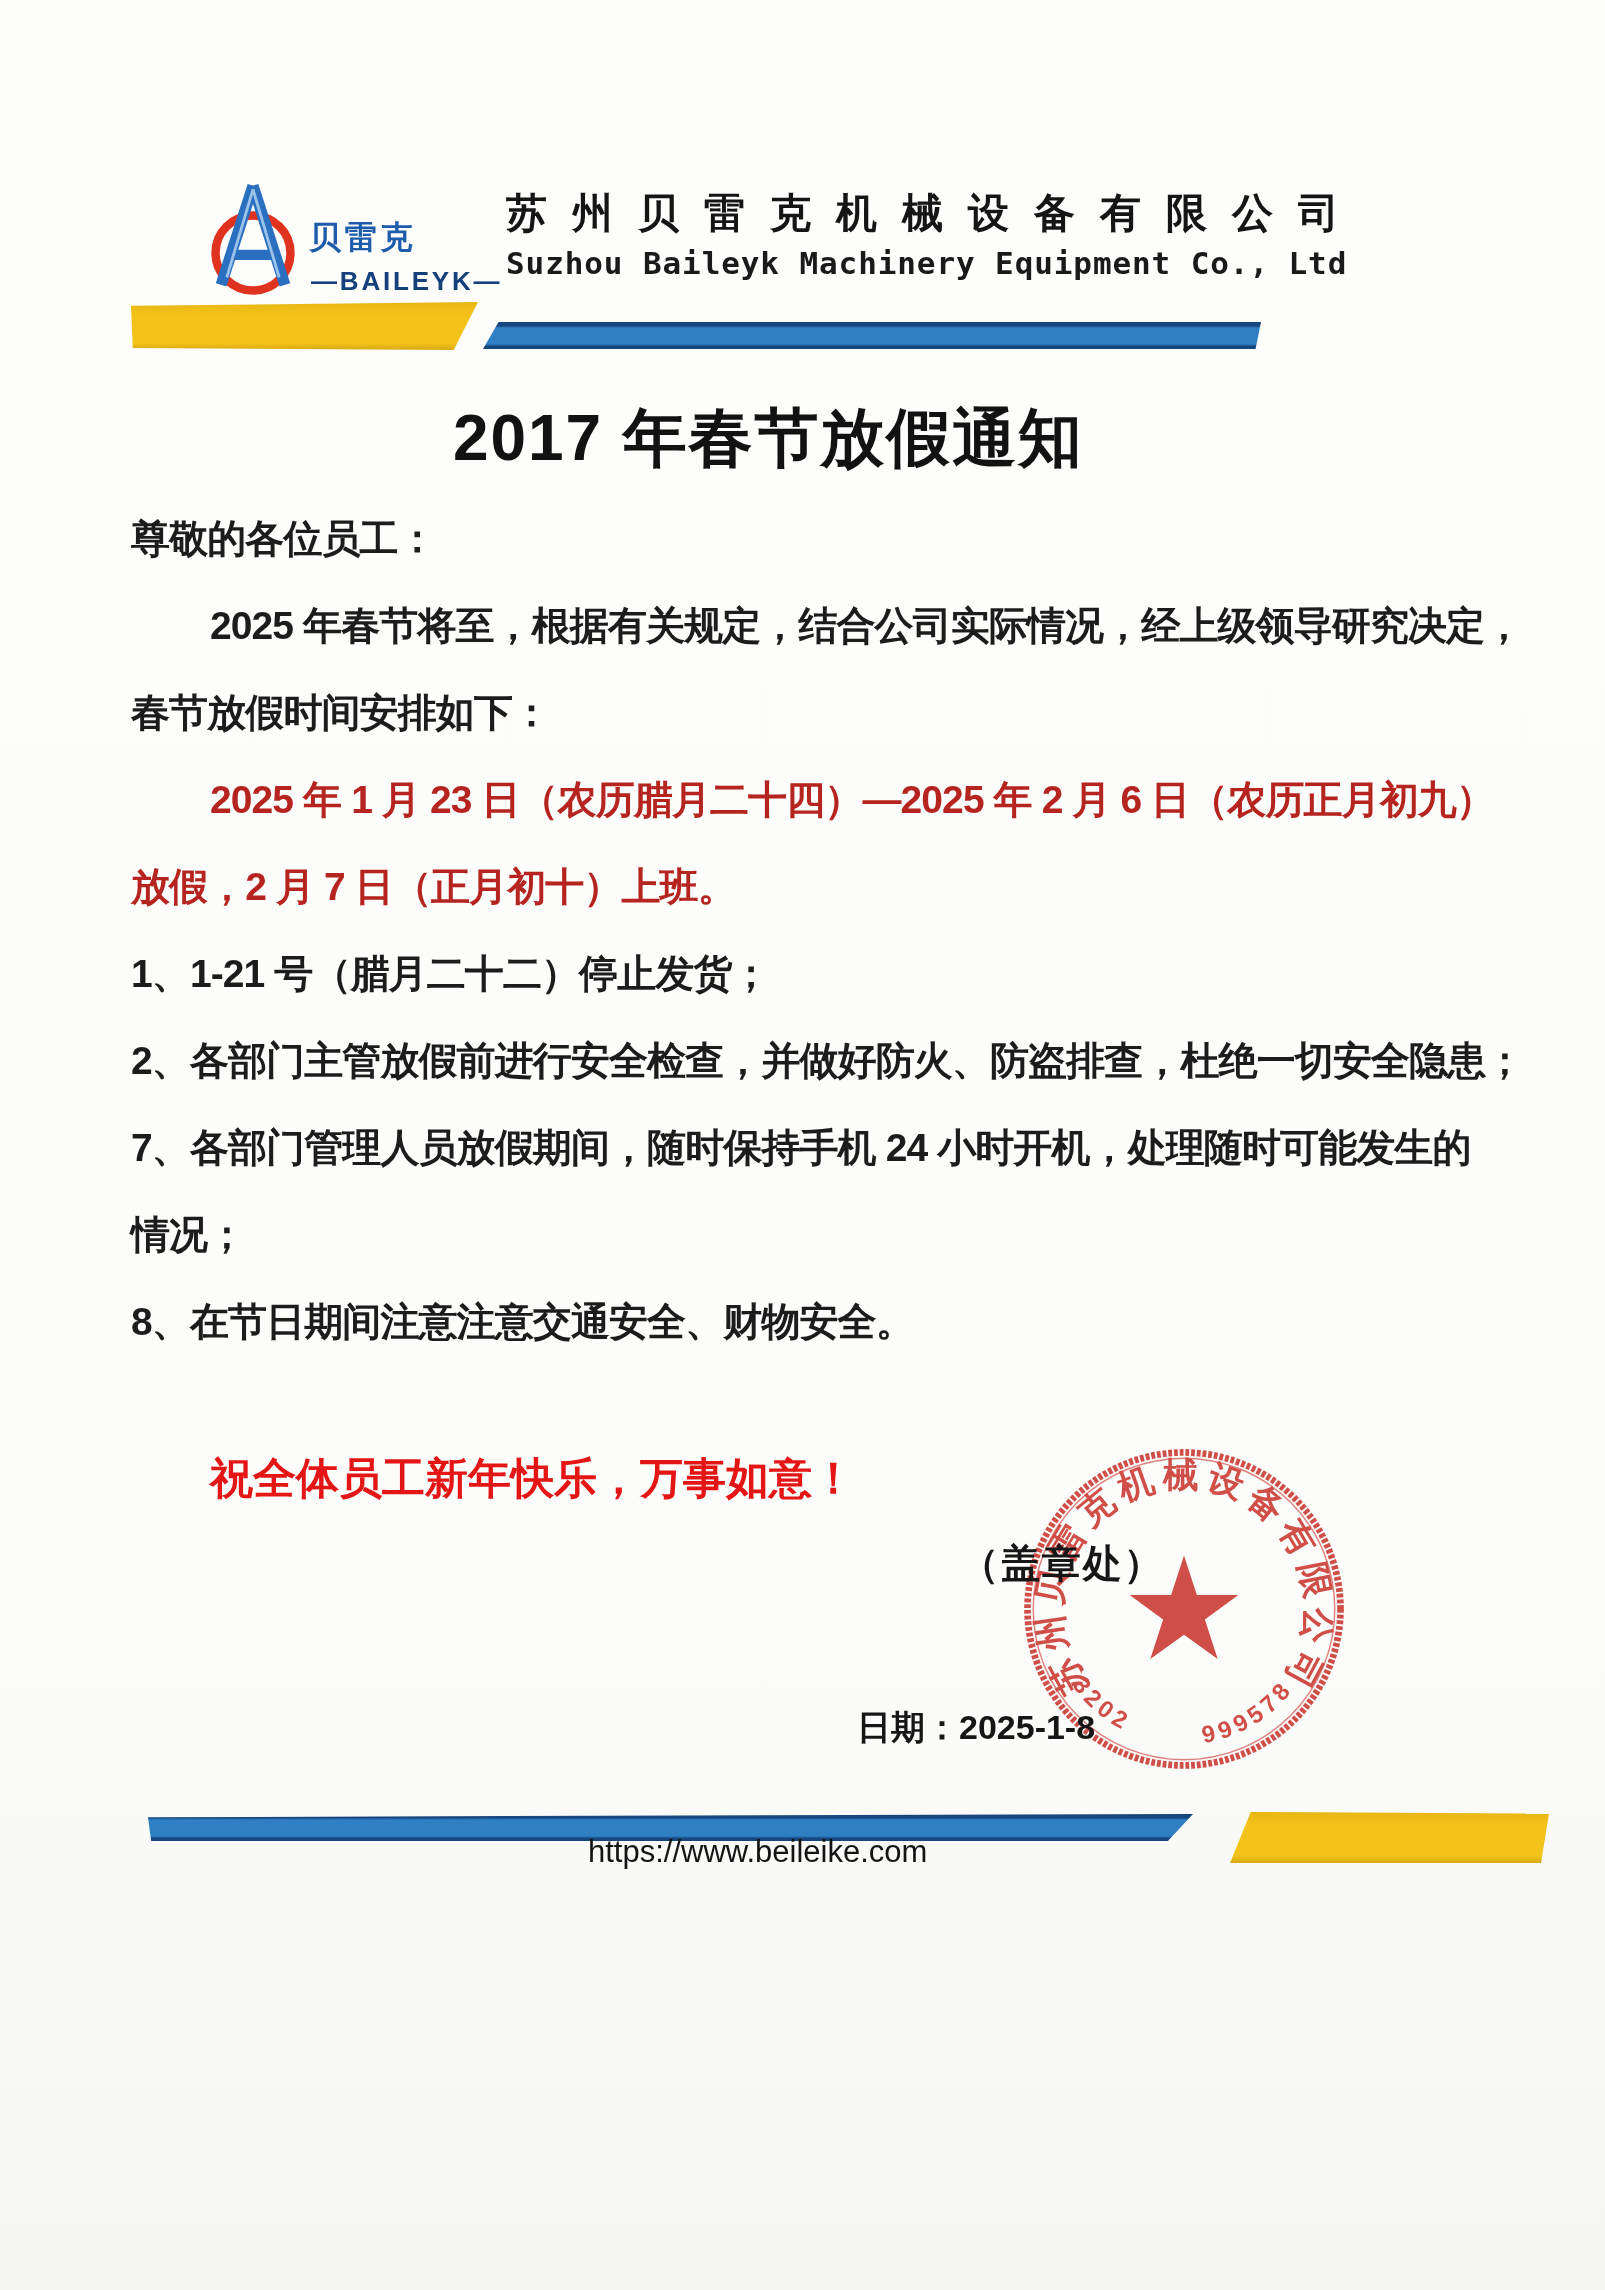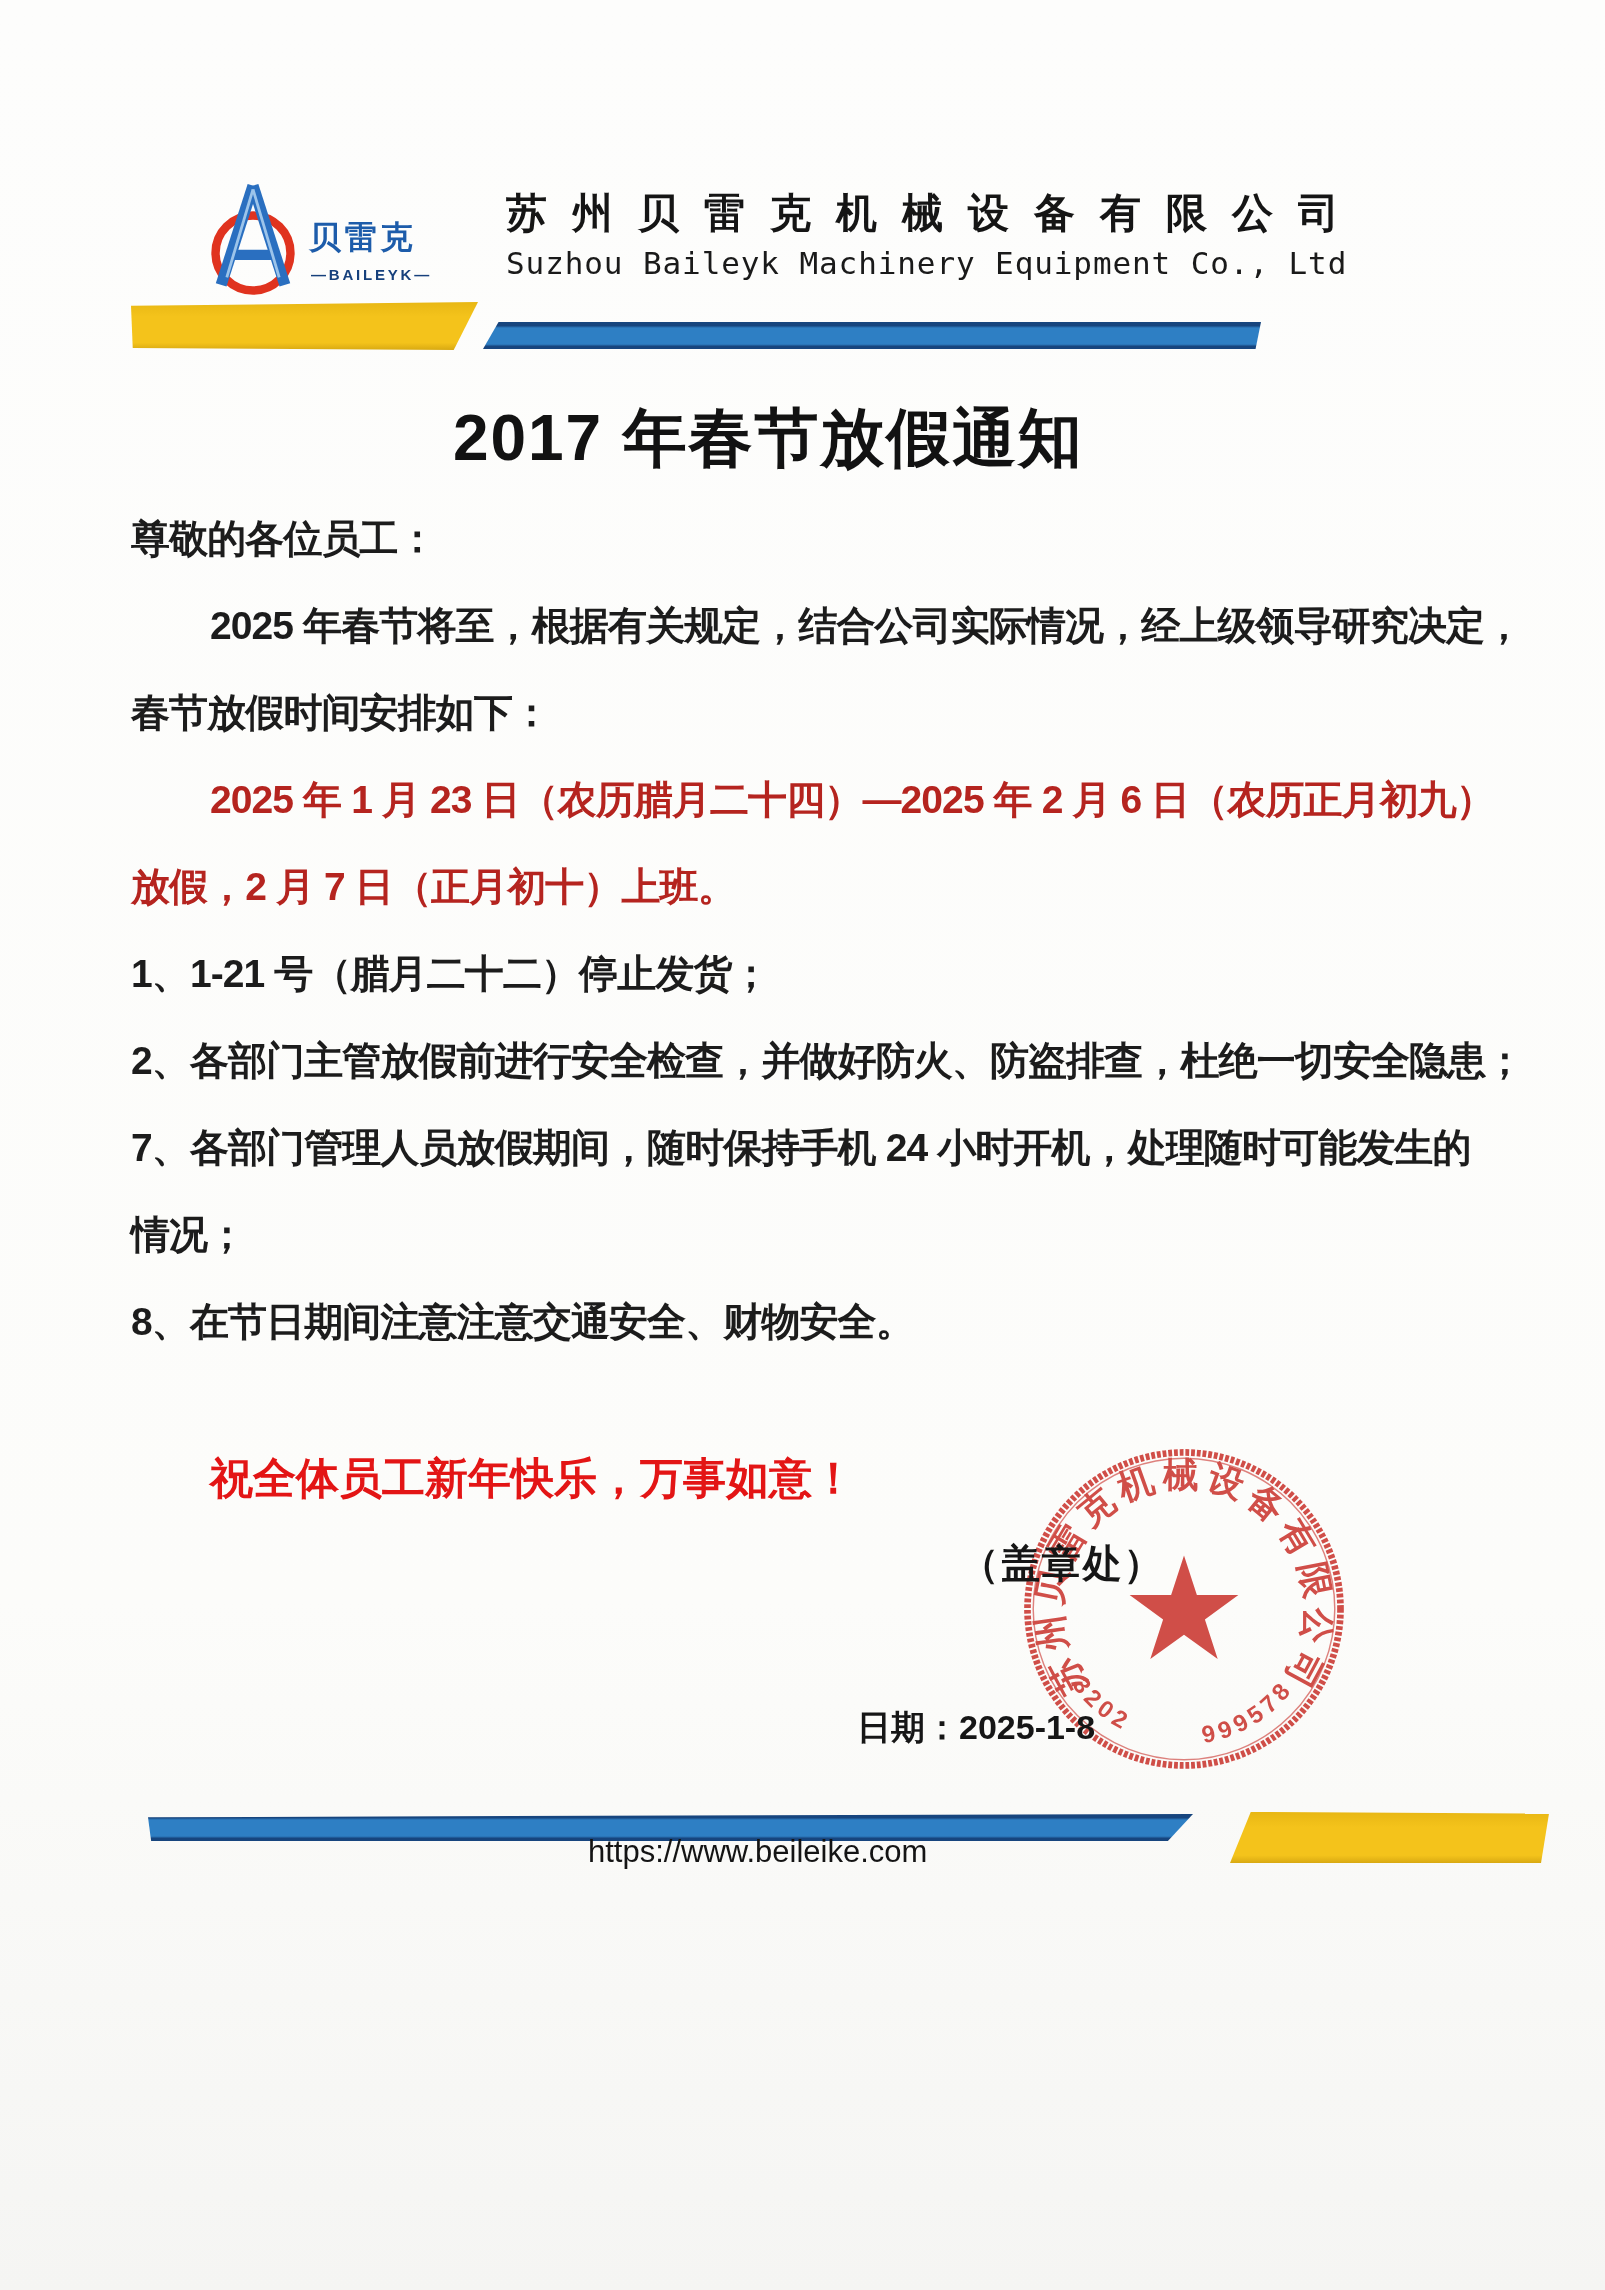--- a/index.html
+++ b/index.html
@@ -11,29 +11,29 @@
   }
   .page{
     position:absolute;inset:0;
     background:linear-gradient(180deg,#fdfdfc 0%,#fcfcfa 70%,#f5f5f3 100%);
     overflow:hidden;
   }
   
   .logo-wrap{position:absolute;left:208px;top:180px;width:309px;height:122px;}
   .logo-svg{position:absolute;left:0;top:0;}
   .brand-cn{position:absolute;left:101px;top:36px;font-size:32px;font-weight:700;color:#1d5caa;letter-spacing:3.7px;white-space:nowrap;}
-  .brand-en{position:absolute;left:103px;top:86px;font-size:15px;font-weight:700;color:#16407c;letter-spacing:2.8px;white-space:nowrap;}
+  .brand-en{position:absolute;left:103px;top:86px;font-size:26px;font-weight:700;color:#16407c;letter-spacing:2.8px;white-space:nowrap;}
   .company-cn{
     position:absolute;left:506px;top:186px;
     font-size:41px;font-weight:700;color:#151515;letter-spacing:25px;white-space:nowrap;
   }
   .company-en{
     position:absolute;left:506px;top:245px;
     font-family:"DejaVu Sans Mono","Liberation Mono",monospace;
-    font-size:31px;font-weight:400;color:#1a1a1a;letter-spacing:0.9px;white-space:nowrap;
+    font-size:31px;font-weight:700;color:#1a1a1a;letter-spacing:0.9px;white-space:nowrap;
   }
   .bar{position:absolute;}
   .bar-yellow-top{
     left:131px;top:302px;width:347px;height:48px;
     background:linear-gradient(180deg,#e8b714 0%,#f4c31b 30%,#f4c31b 85%,#d8a912 100%);
     clip-path:polygon(0% 8%,100% 0%,93% 100%,0.5% 96%);
   }
   .bar-blue-top{
     left:483px;top:322px;width:778px;height:27px;
     background:linear-gradient(180deg,#17457e 0%,#17457e 14%,#2e7fc4 22%,#2e7fc4 82%,#17457e 90%,#17457e 100%);

